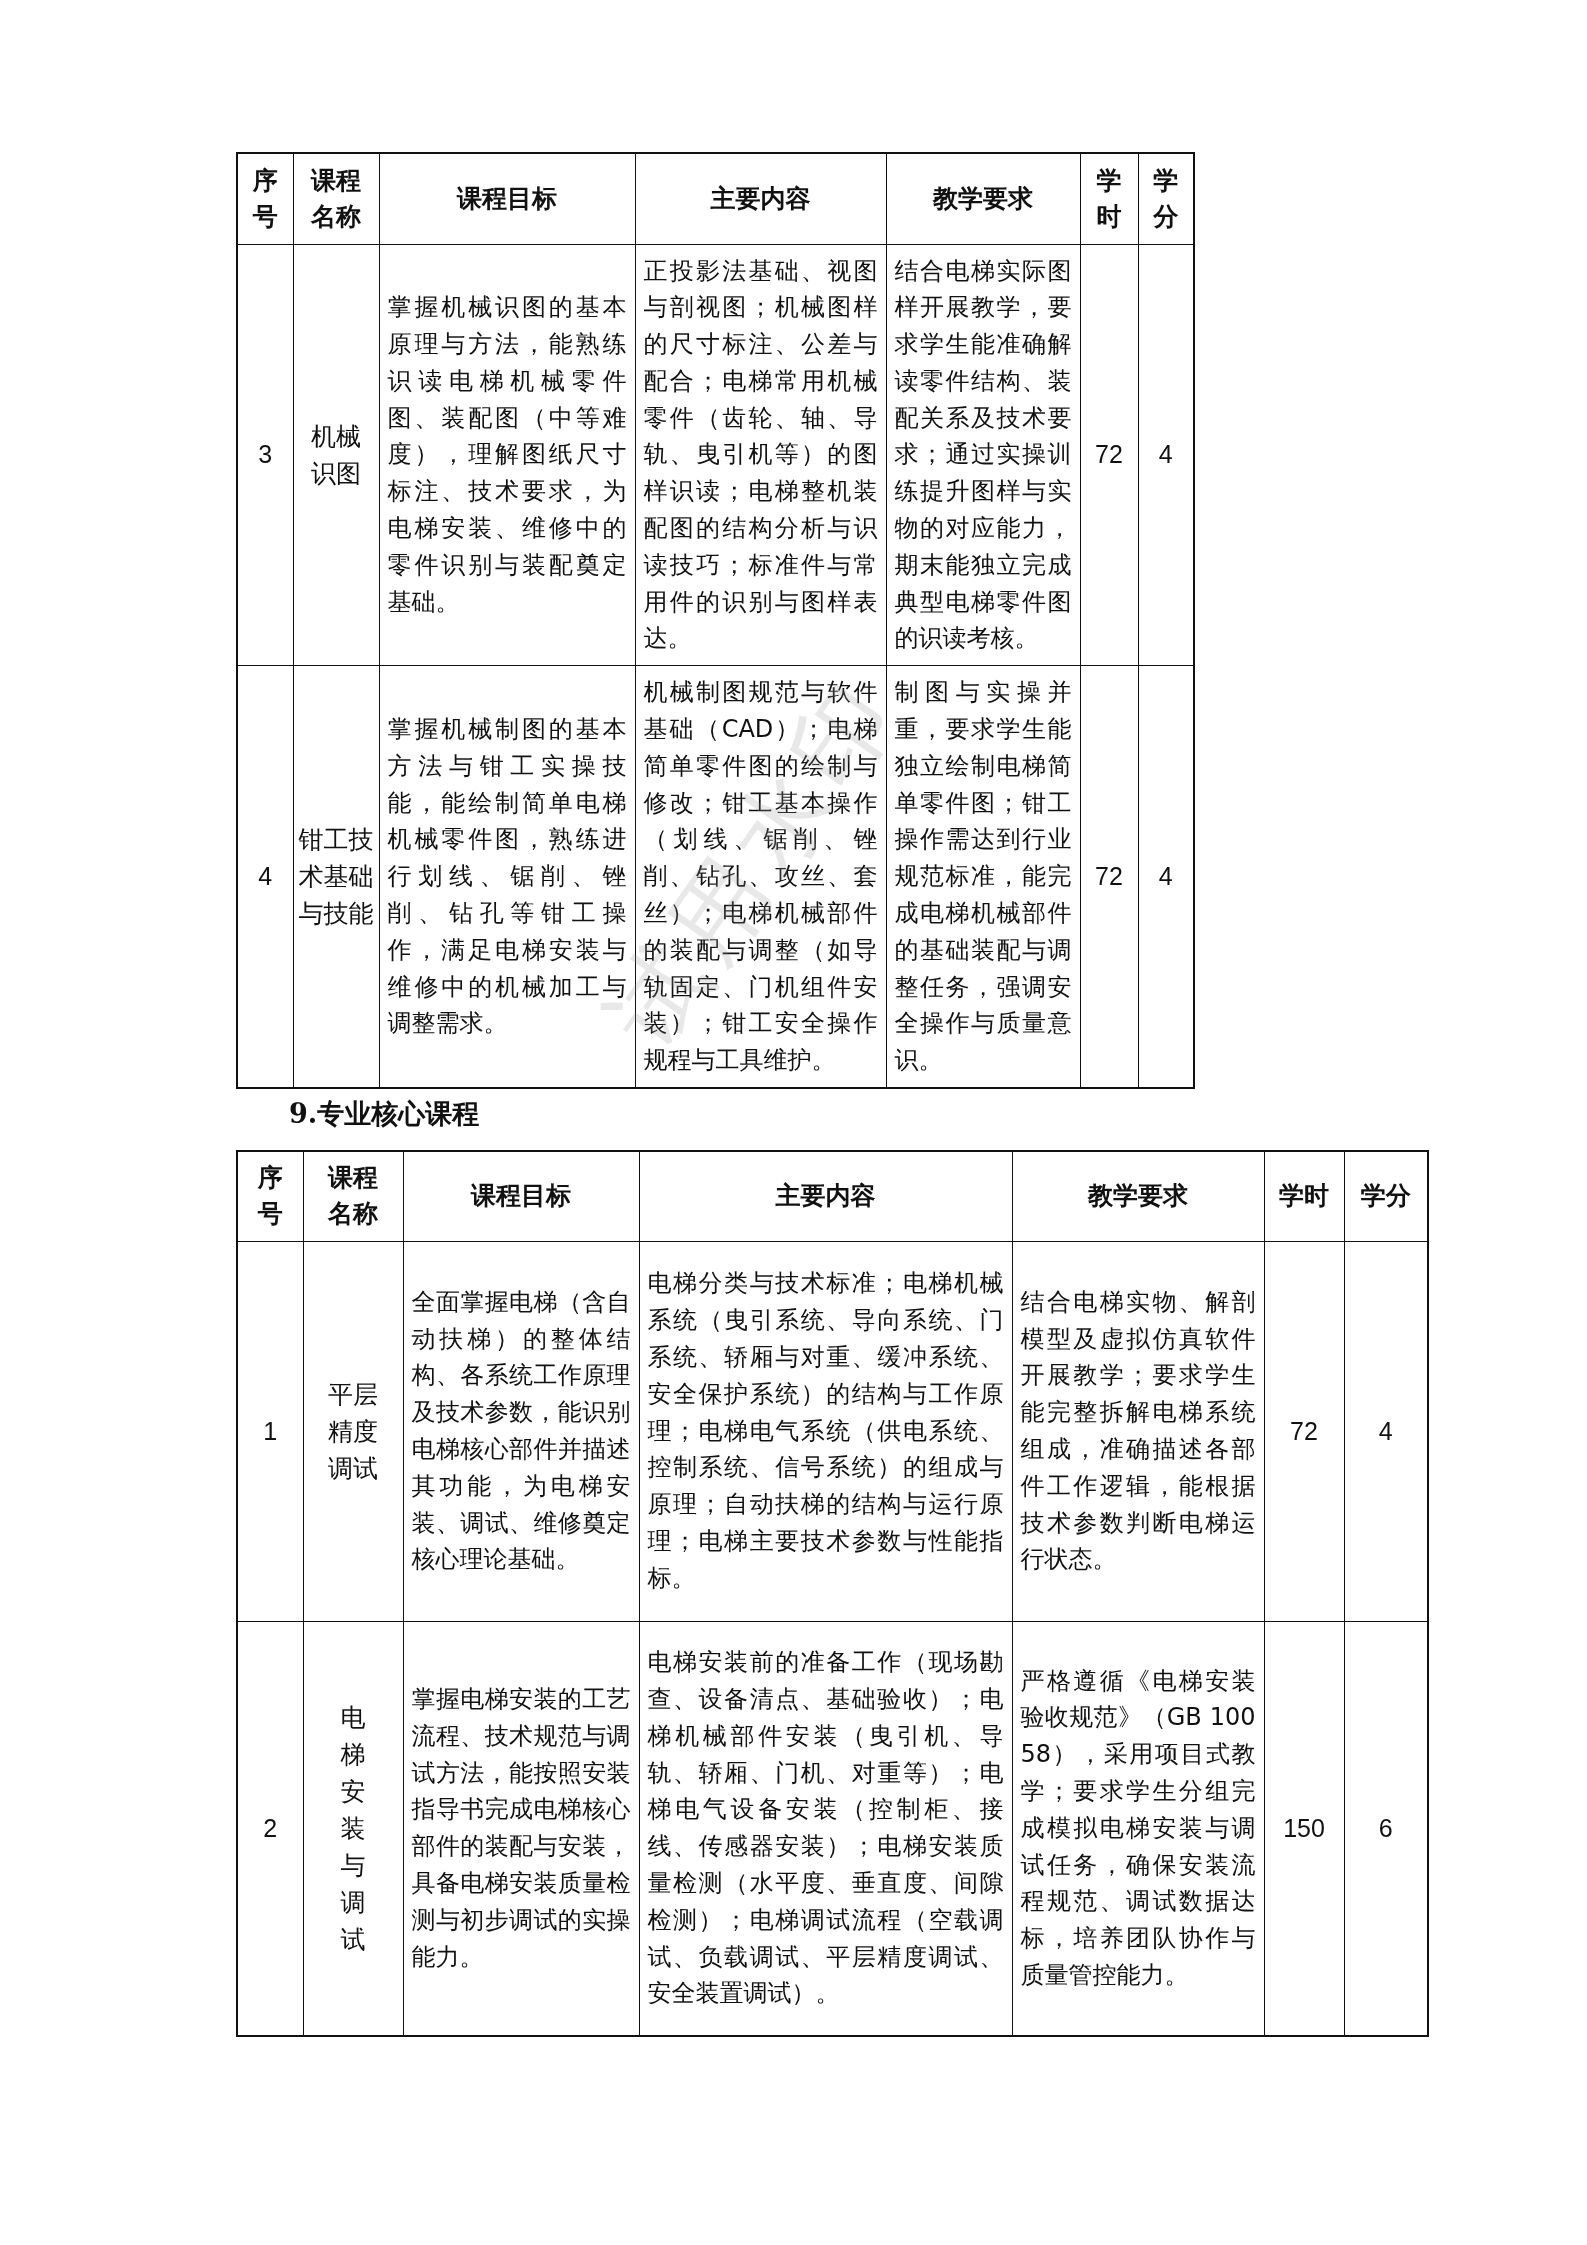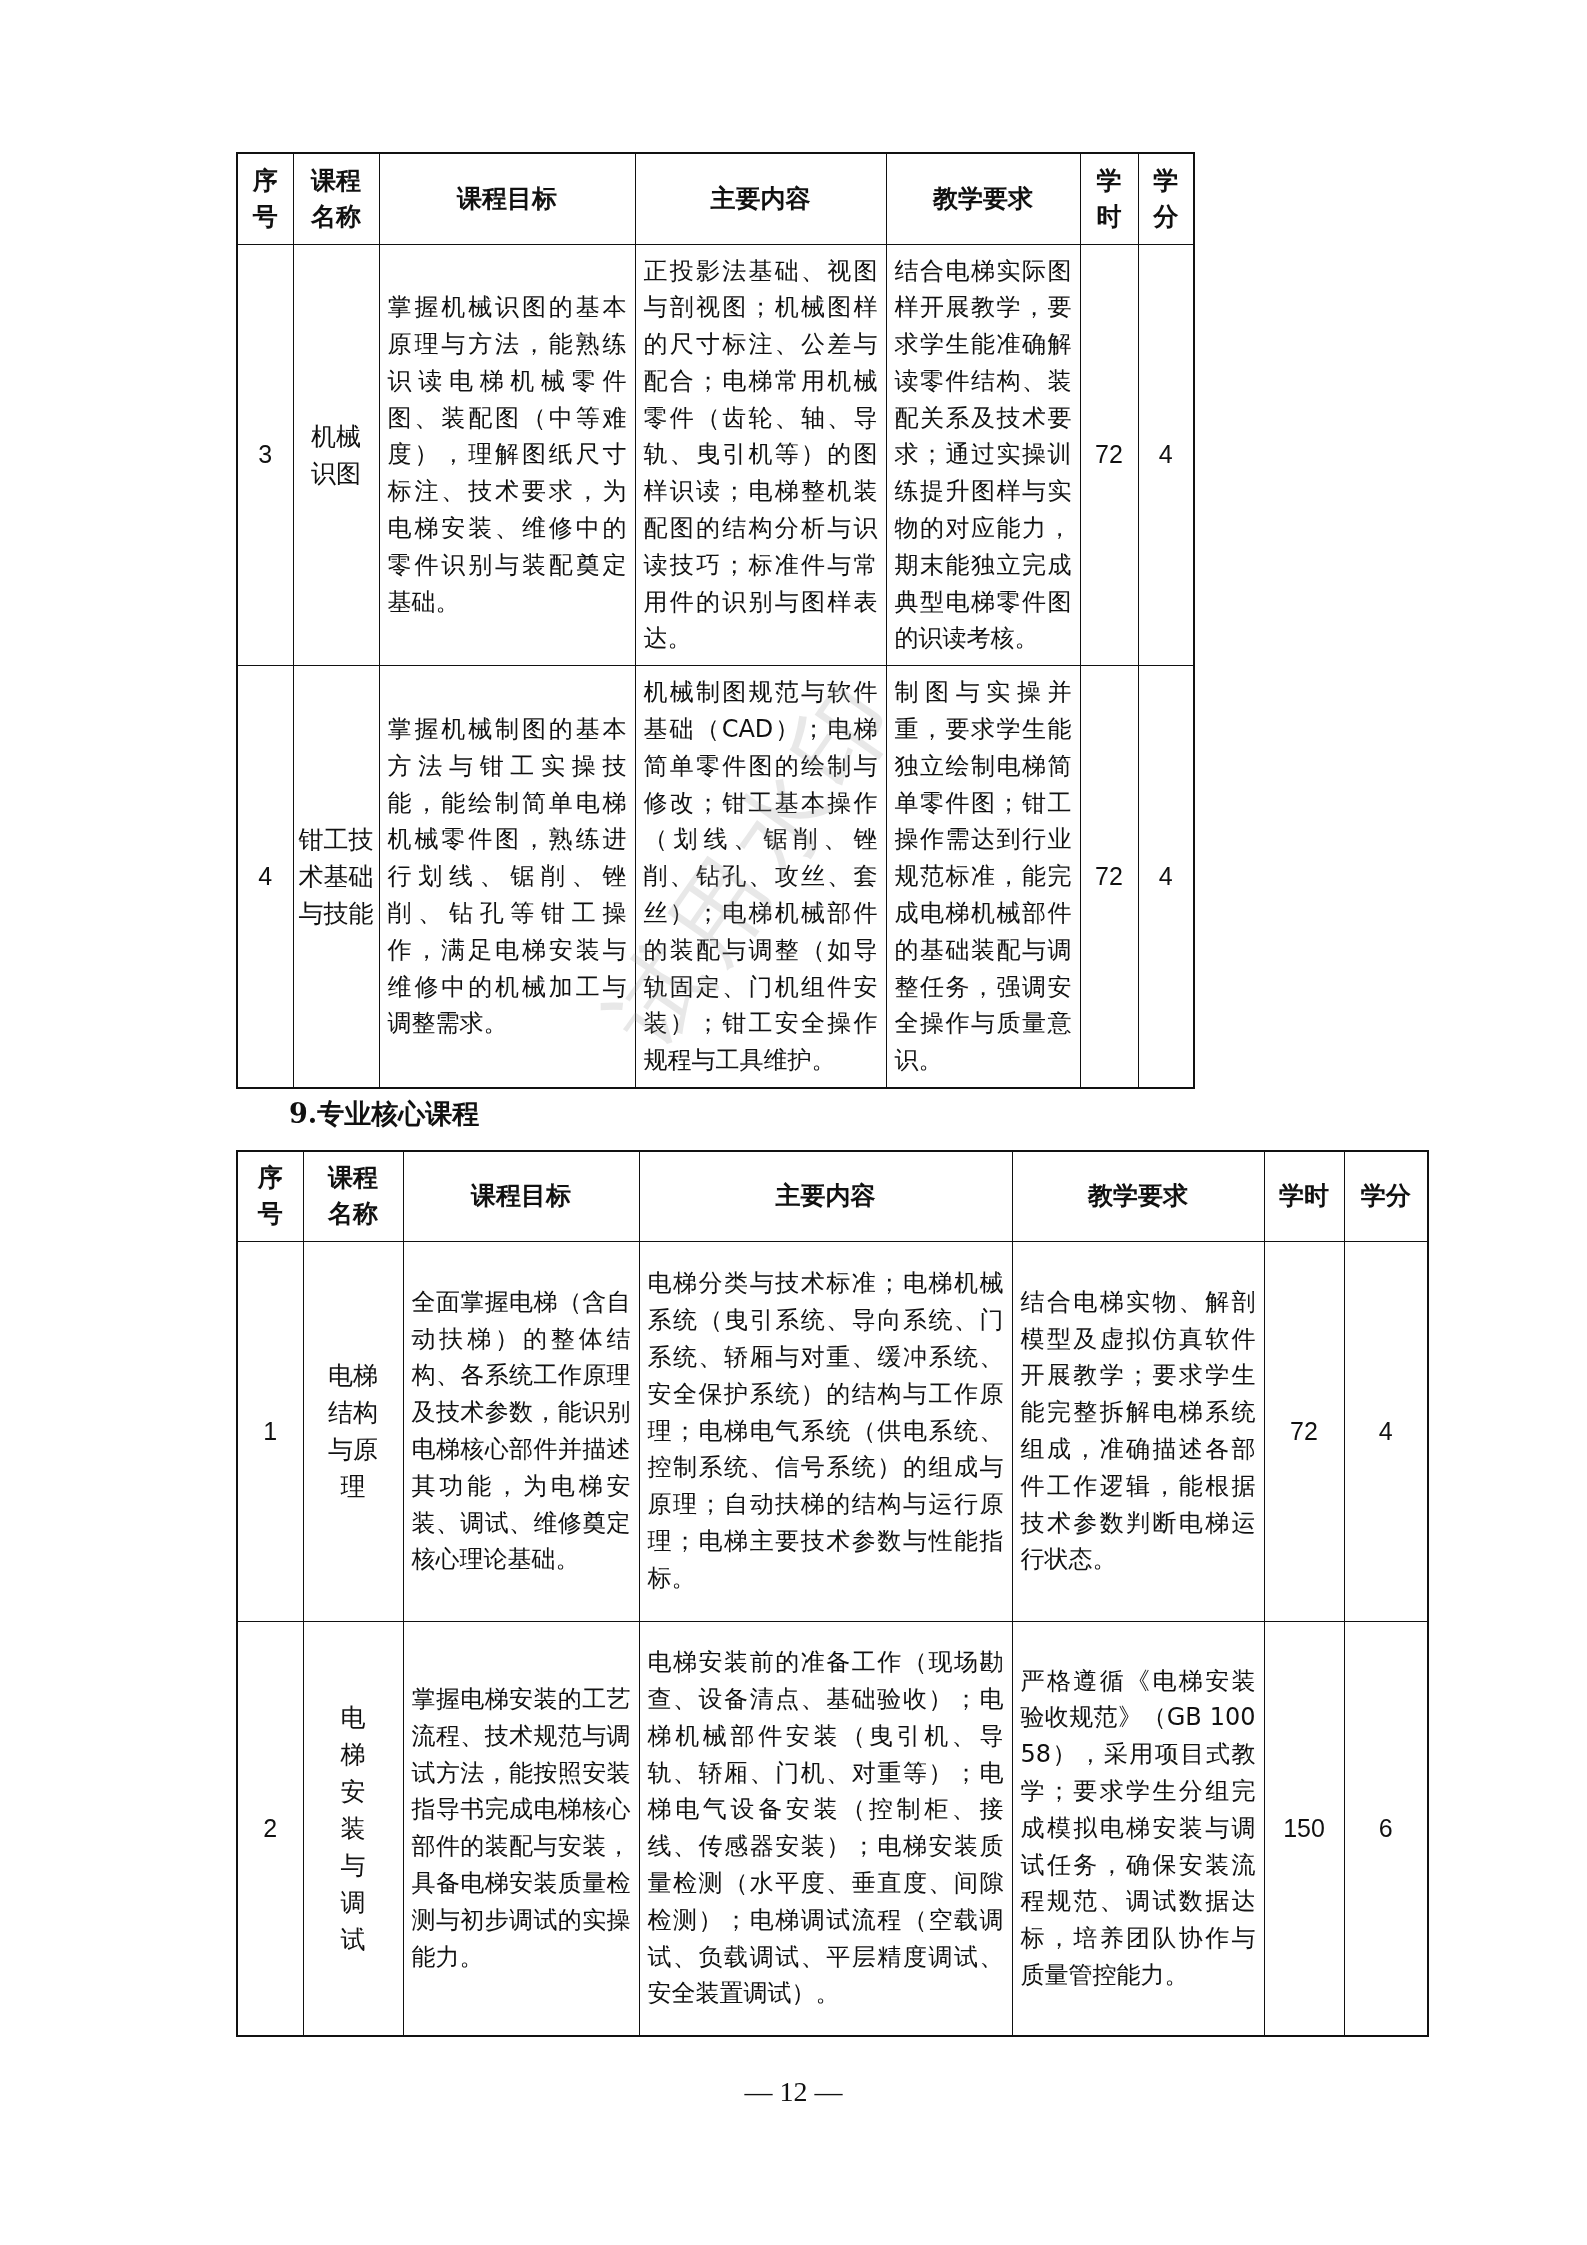--- a/index.html
+++ b/index.html
@@ -92,35 +92,34 @@
       <th class="hdr narrow" style="padding:0 14px">序号</th>
       <th class="hdr narrow" style="padding:0 20px">课程名称</th>
       <th class="hdr">课程目标</th>
       <th class="hdr">主要内容</th>
       <th class="hdr">教学要求</th>
       <th class="hdr narrow">学时</th>
       <th class="hdr narrow">学分</th>
     </tr>
     <tr style="height:380px">
       <td class="num">1</td>
-      <td class="name" style="padding:0 24px">电梯结构与原理</td>
+      <td class="name" style="padding:0 24px">平层精度调试</td>
       <td class="text">全面掌握电梯（含自动扶梯）的整体结构、各系统工作原理及技术参数，能识别电梯核心部件并描述其功能，为电梯安装、调试、维修奠定核心理论基础。</td>
       <td class="text">电梯分类与技术标准；电梯机械系统（曳引系统、导向系统、门系统、轿厢与对重、缓冲系统、安全保护系统）的结构与工作原理；电梯电气系统（供电系统、控制系统、信号系统）的组成与原理；自动扶梯的结构与运行原理；电梯主要技术参数与性能指标。</td>
       <td class="text">结合电梯实物、解剖模型及虚拟仿真软件开展教学；要求学生能完整拆解电梯系统组成，准确描述各部件工作逻辑，能根据技术参数判断电梯运行状态。</td>
       <td class="num">72</td>
       <td class="num">4</td>
     </tr>
     <tr style="height:415px">
       <td class="num">2</td>
       <td class="name" style="padding:0 28px">电梯安装与调试</td>
       <td class="text">掌握电梯安装的工艺流程、技术规范与调试方法，能按照安装指导书完成电梯核心部件的装配与安装，具备电梯安装质量检测与初步调试的实操能力。</td>
       <td class="text">电梯安装前的准备工作（现场勘查、设备清点、基础验收）；电梯机械部件安装（曳引机、导轨、轿厢、门机、对重等）；电梯电气设备安装（控制柜、接线、传感器安装）；电梯安装质量检测（水平度、垂直度、间隙检测）；电梯调试流程（空载调试、负载调试、平层精度调试、安全装置调试）。</td>
       <td class="text">严格遵循《电梯安装验收规范》（GB 10058），采用项目式教学；要求学生分组完成模拟电梯安装与调试任务，确保安装流程规范、调试数据达标，培养团队协作与质量管控能力。</td>
       <td class="num">150</td>
       <td class="num">6</td>
     </tr>
   </tbody>
     </table>
 
-  <div class="page-number">— 12 —</div>
 
   <div class="watermark">试用水印</div>
 </div>
 
 </body></html>

